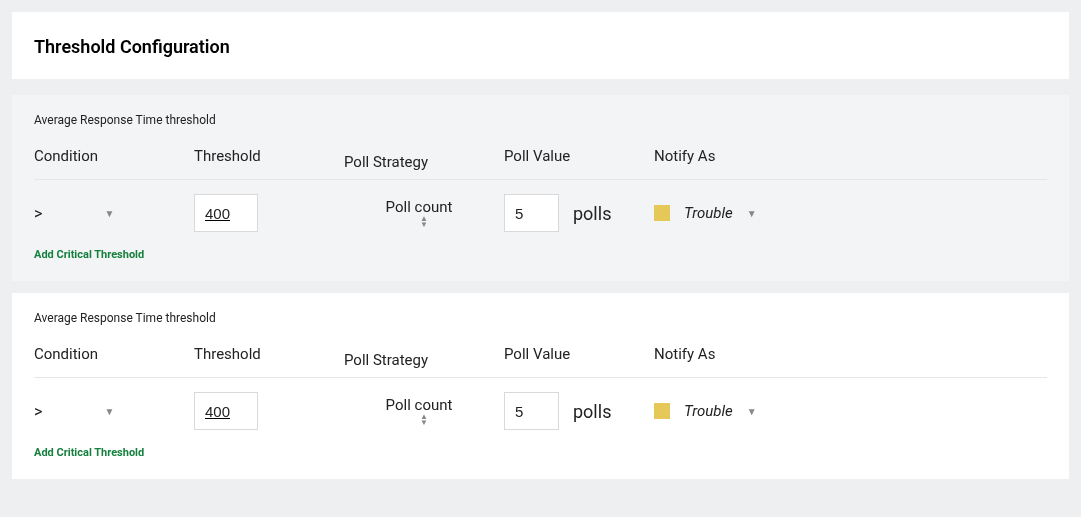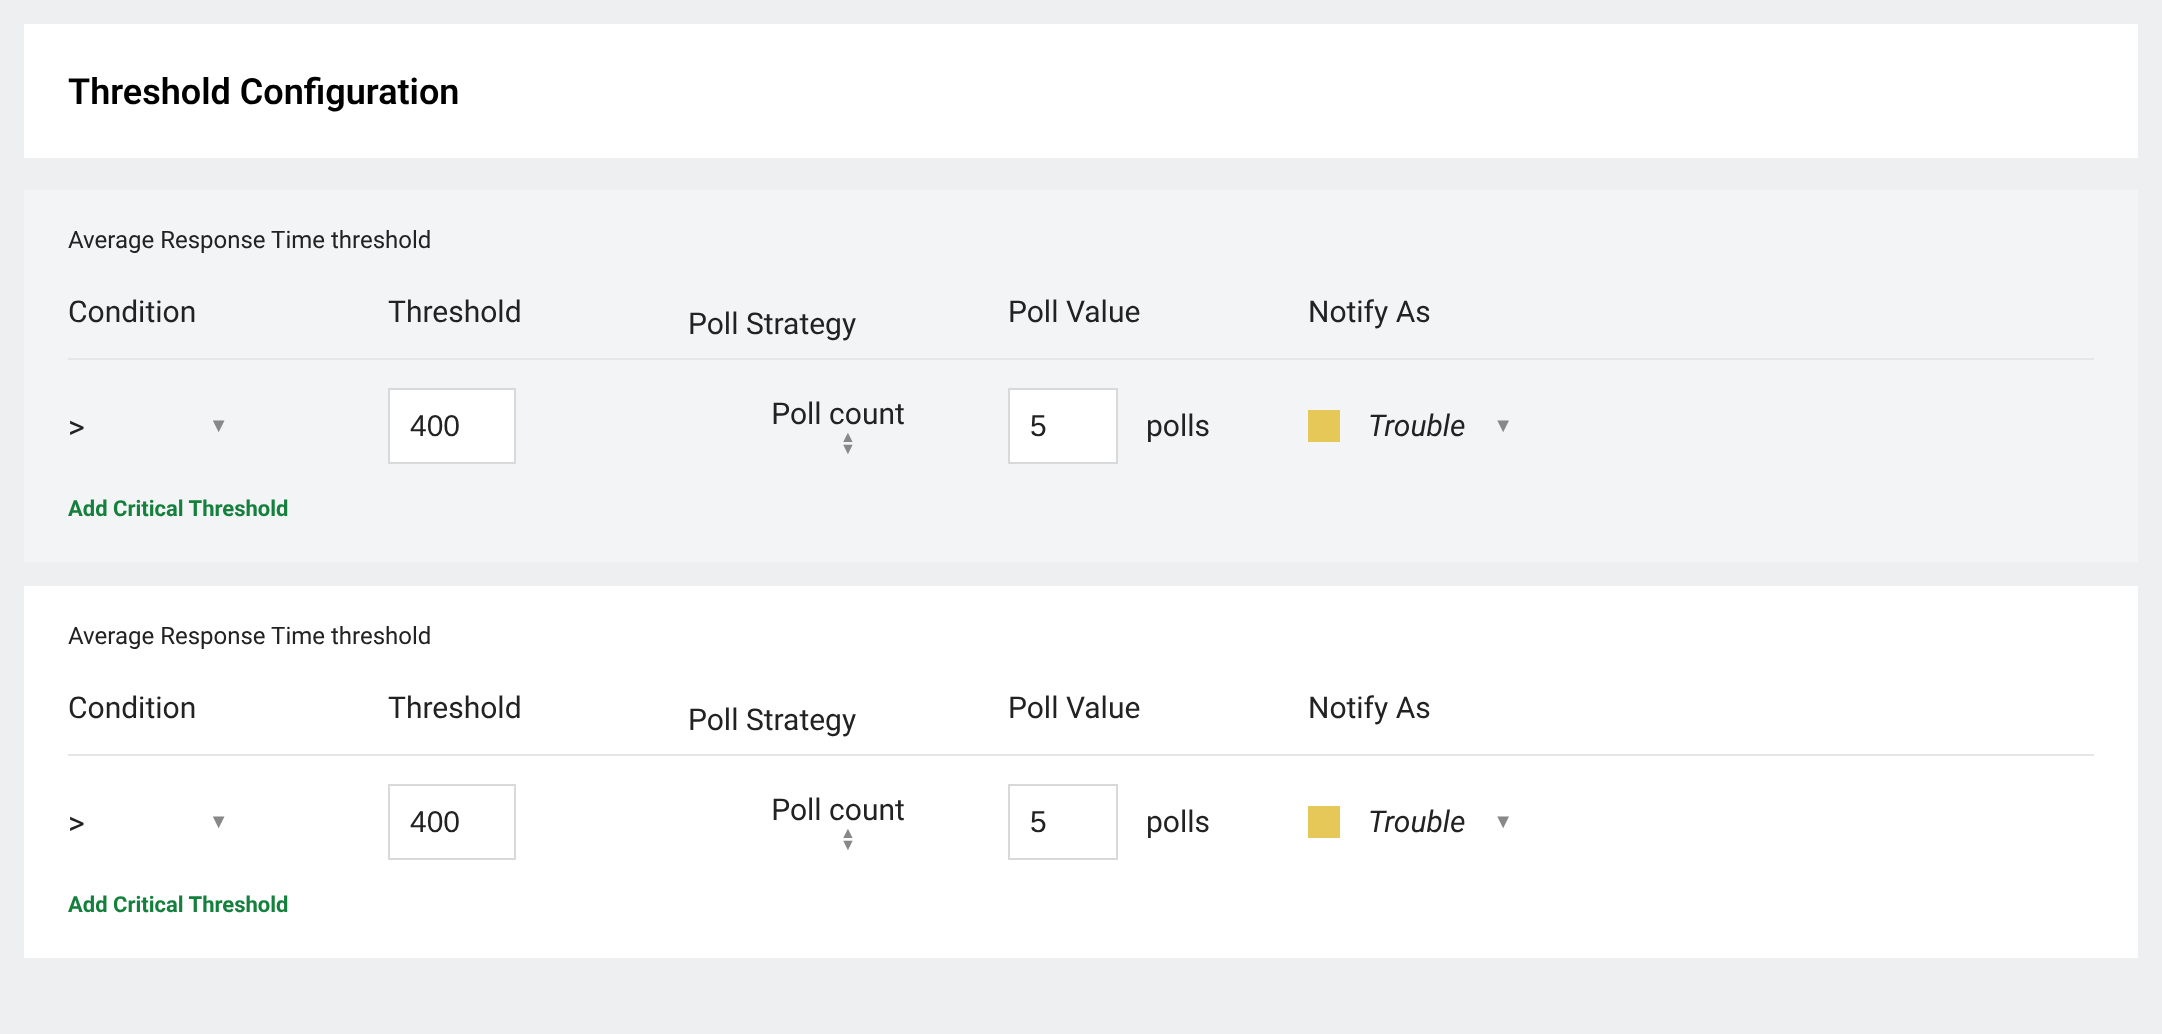--- a/index.html
+++ b/index.html
@@ -69,20 +69,21 @@
     }
     .v-condition {
       width: 160px;
       display: flex;
       align-items: center;
     }
     .v-threshold {
       width: 150px;
       display: flex;
       align-items: flex-end;
+      text-decoration: underline;
     }
     .v-strategy {
       width: 160px;
       display: flex;
       align-items: center;
       flex-direction: column;
     }
     .v-pollvalue {
       width: 145px;
       display: flex;
@@ -127,21 +128,21 @@
     }
     .sort-icon {
       display: inline-flex;
       flex-direction: column;
       line-height: 6px;
       font-size: 8px;
       color: #888;
       cursor: pointer;
     }
     .polls-text {
-      font-size: 15px;
+      font-size: 18px;
       color: #222;
     }
     .color-swatch {
       width: 16px;
       height: 16px;
       background: #e6c858;
     }
     .notify-label {
       font-size: 15px;
       color: #222;

